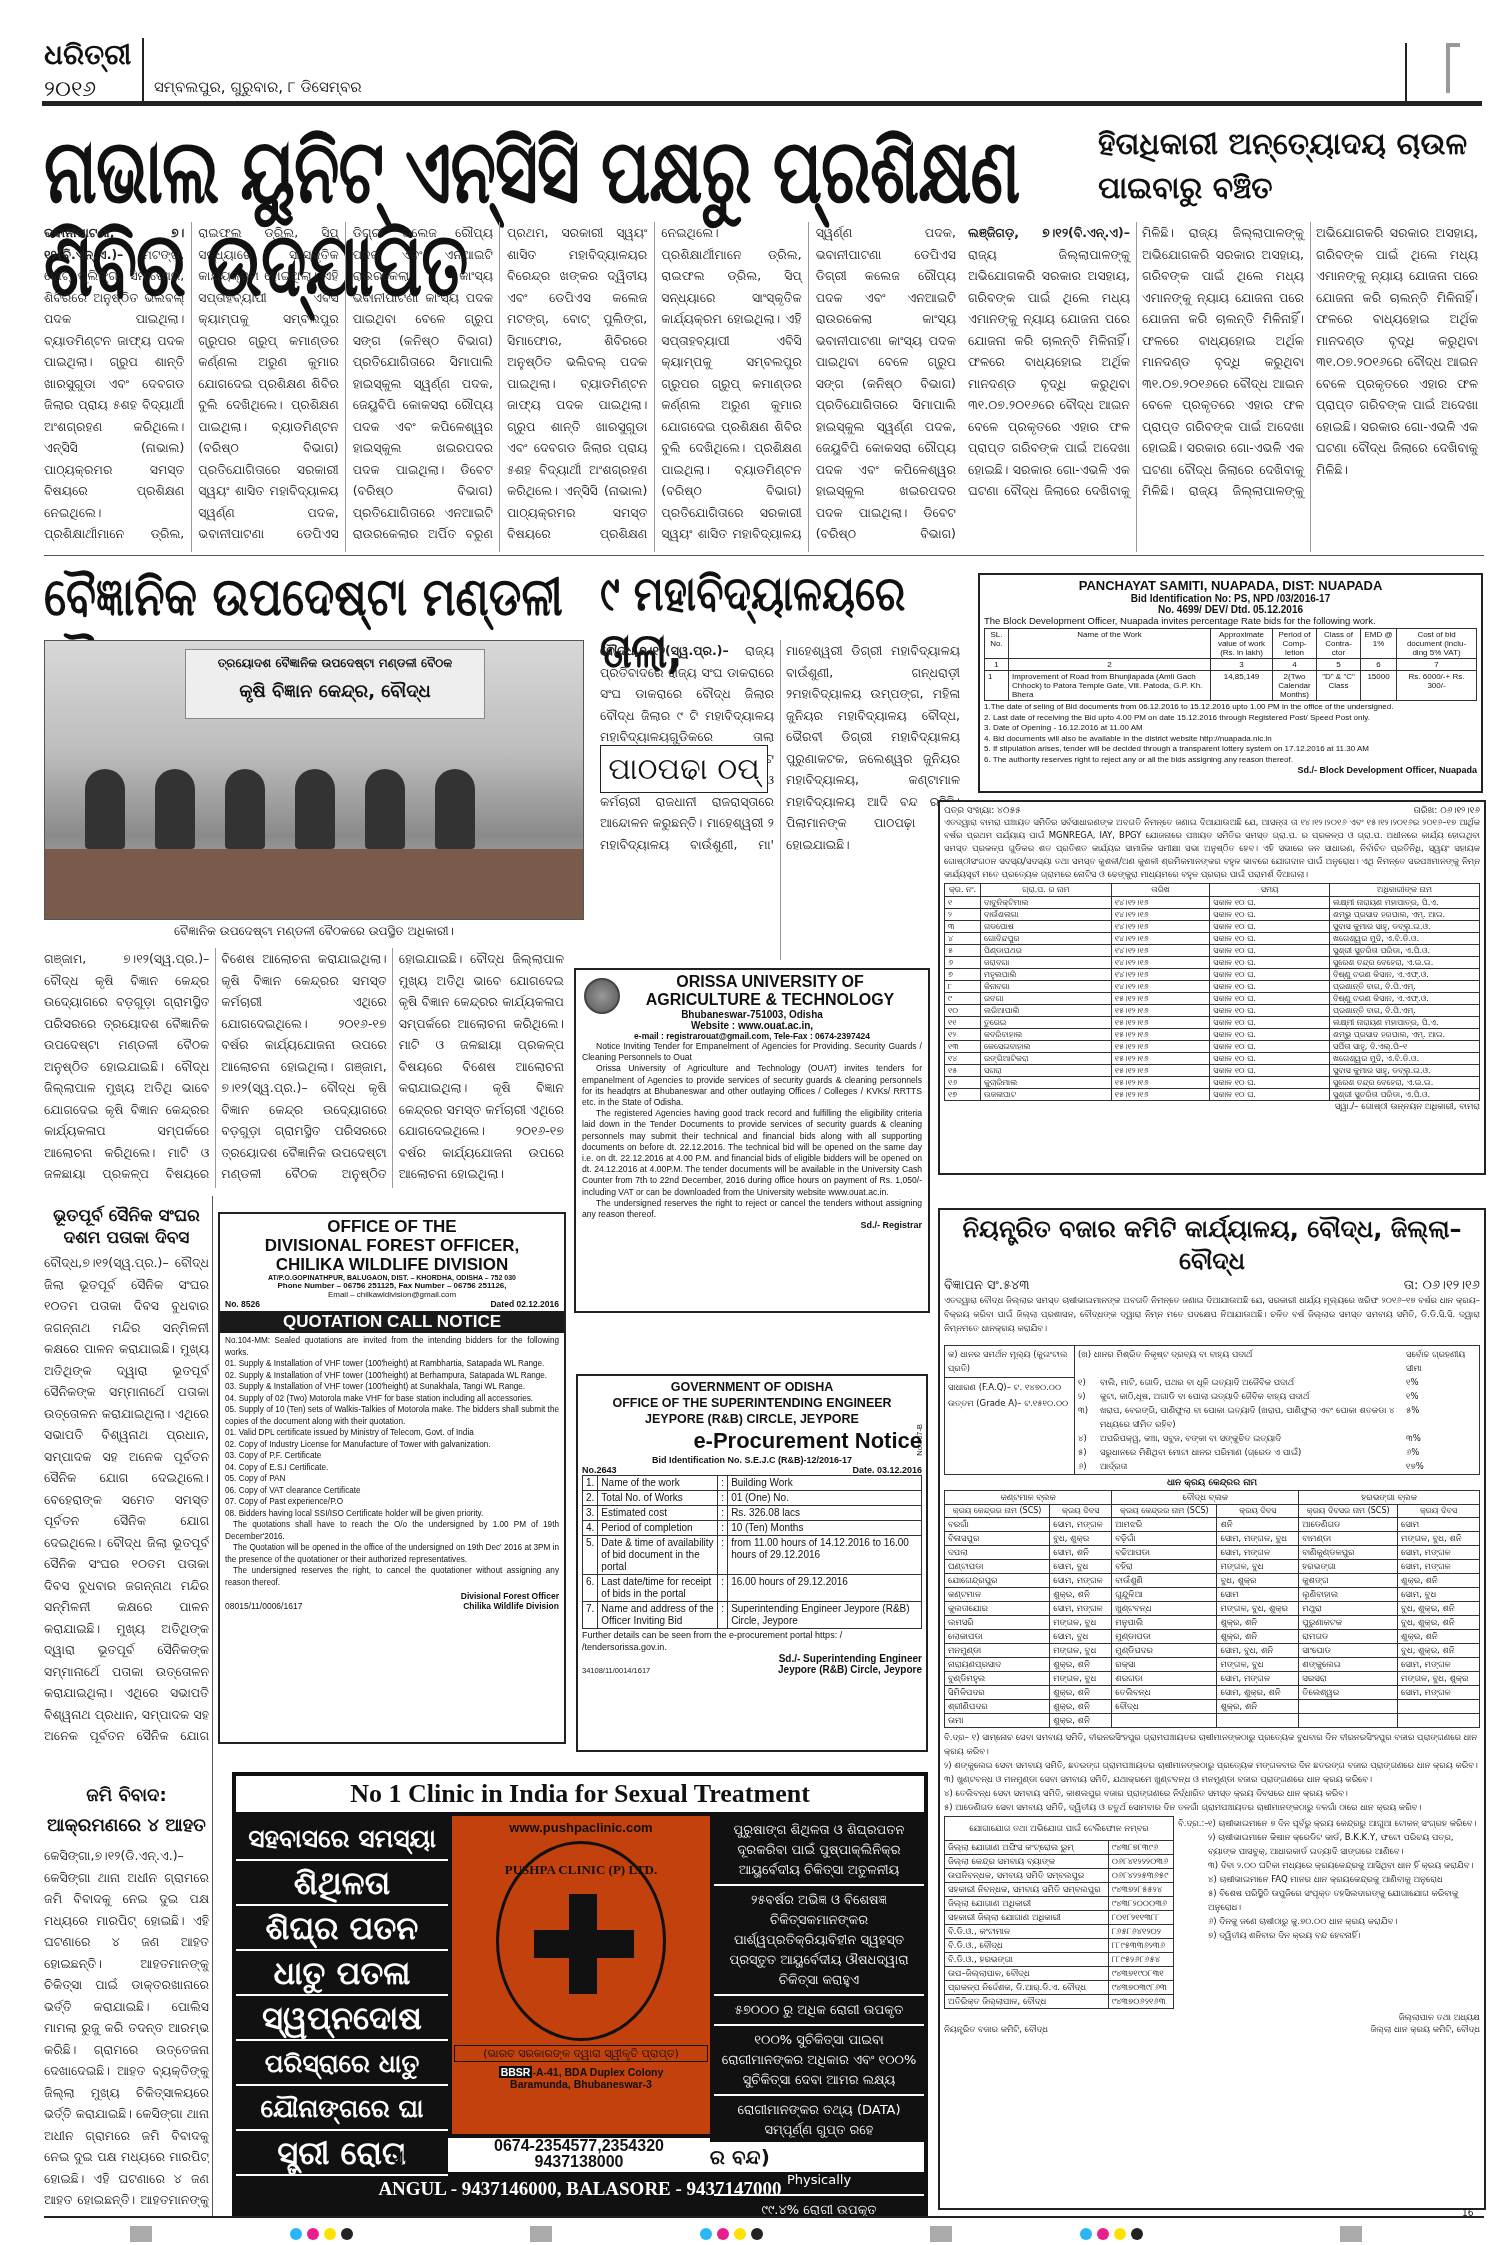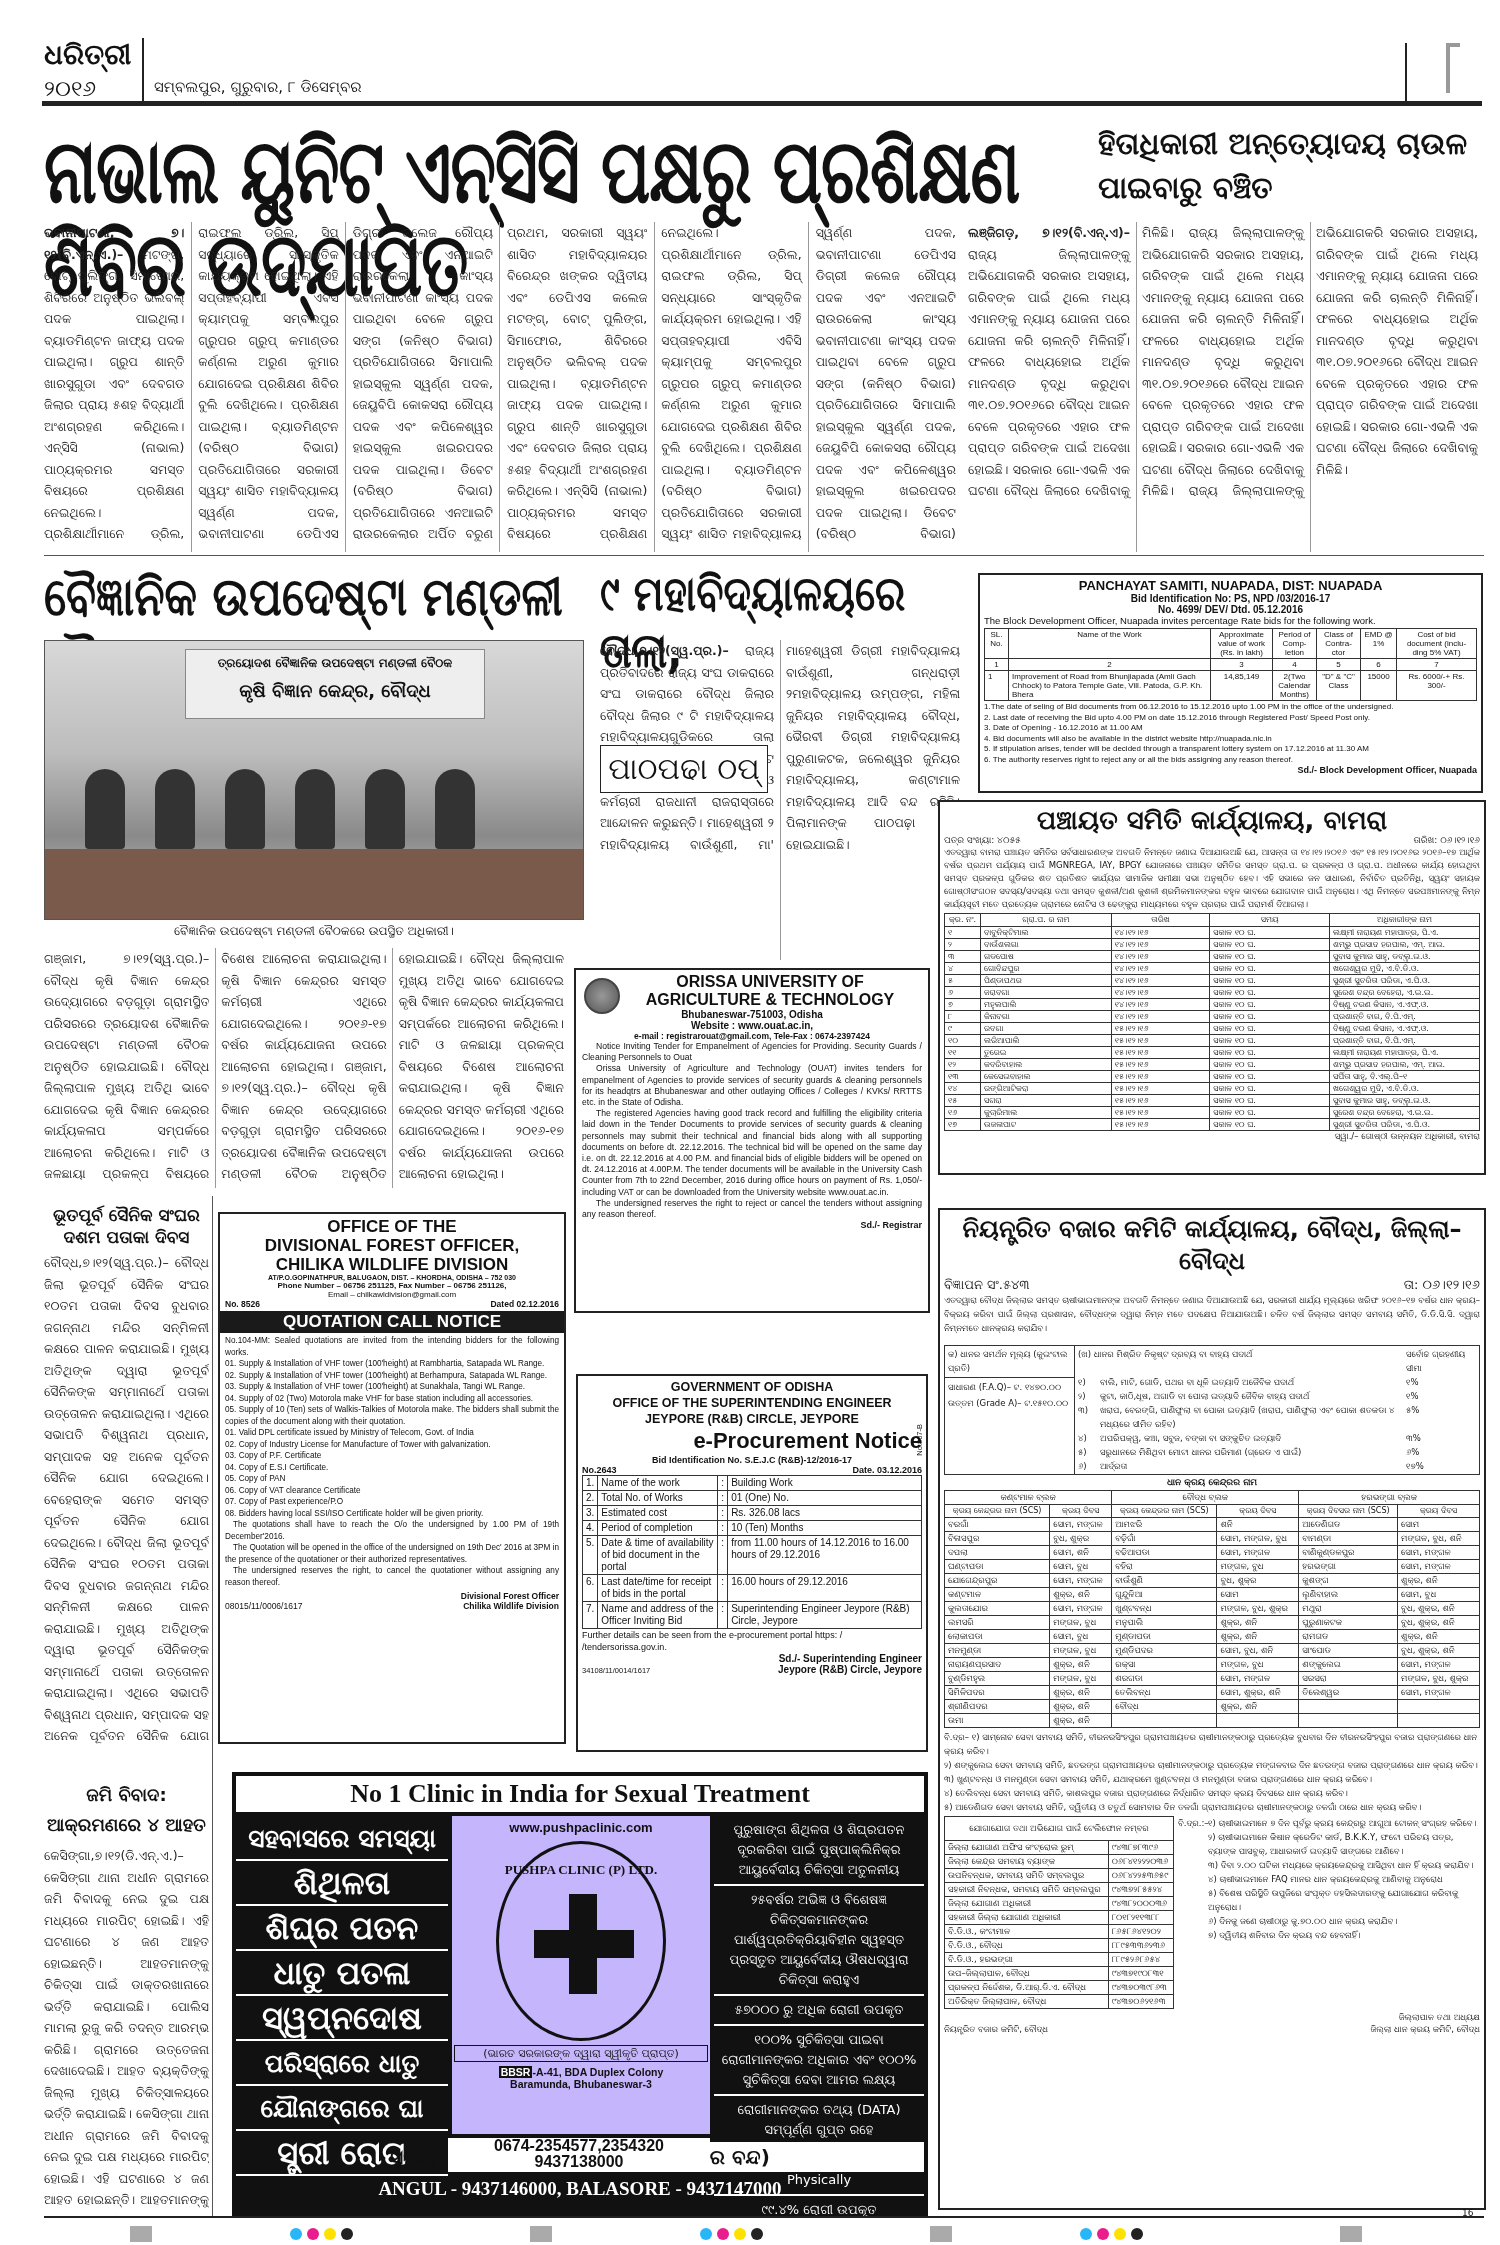--- a/index.html
+++ b/index.html
@@ -136,21 +136,20 @@
     <div>2. Last date of receiving the Bid upto 4.00 PM on date 15.12.2016 through Registered Post/ Speed Post only.</div>
     <div>3. Date of Opening - 16.12.2016 at 11.00 AM</div>
     <div>4. Bid documents will also be available in the district website http://nuapada.nic.in</div>
     <div>5. If stipulation arises, tender will be decided through a transparent lottery system on 17.12.2016 at 11.30 AM</div>
     <div>6. The authority reserves right to reject any or all the bids assigning any reason thereof.</div>
   </div>
   <div style="text-align:right;font-weight:bold;font-size:9px">Sd./- Block Development Officer, Nuapada</div>
 </div>
 
 <div class="abs box" style="left:938px;top:800px;width:548px;height:375px;padding:3px 4px">
-  <div style="text-align:center;font-weight:bold;font-size:26px;line-height:30px">ପଞ୍ଚାୟତ ସମିତି କାର୍ଯ୍ୟାଳୟ, ବାମରା</div>
   <div style="display:flex;justify-content:space-between;font-size:9px">
     <span>ପତ୍ର ସଂଖ୍ୟା: ୪୦୫୫</span>
     <span>ତାରିଖ: ୦୬।୧୨।୧୬</span>
   </div>
   <div style="font-size:8.5px;line-height:13px;text-align:justify">ଏତଦ୍ୱାରା ବାମରା ପଞ୍ଚାୟତ ସମିତିର ସର୍ବସାଧାରଣଙ୍କ ଅବଗତି ନିମନ୍ତେ ଜଣାଇ ଦିଆଯାଉଅଛି ଯେ, ଆସନ୍ତା ତା ୧୪।୧୨।୨୦୧୬ ଏବଂ ୧୫।୧୨।୨୦୧୬ର ୨୦୧୬–୧୭ ଆର୍ଥିକ ବର୍ଷର ପ୍ରଥମ ପର୍ଯ୍ୟାୟ ପାଇଁ MGNREGA, IAY, BPGY ଯୋଜନାରେ ପଞ୍ଚାୟତ ସମିତିର ସମସ୍ତ ଗ୍ରା.ପ. ର ପ୍ରକଳ୍ପ ଓ ଗ୍ରା.ପ. ଅଧୀନରେ କାର୍ଯ୍ୟ ହୋଇଥିବା ସମସ୍ତ ପ୍ରକଳ୍ପ ଗୁଡିକର ଶତ ପ୍ରତିଶତ କାର୍ଯ୍ୟର ସାମାଜିକ ସମୀକ୍ଷା ସଭା ଅନୁଷ୍ଠିତ ହେବ। ଏହି ସଭାରେ ଜନ ସାଧାରଣ, ନିର୍ବାଚିତ ପ୍ରତିନିଧି, ସ୍ୱୟଂ ସହାୟକ ଗୋଷ୍ଠୀସଂଗଠନ ସଦସ୍ୟ/ସଦସ୍ୟା ତଥା ସମସ୍ତ କୁଶଳୀ/ଅଣ କୁଶଳୀ ଶ୍ରମିକମାନଙ୍କର ବହୁଳ ଭାବରେ ଯୋଗଦାନ ପାଇଁ ଅନୁରୋଧ। ଏଥି ନିମନ୍ତେ ସରପଞ୍ଚମାନଙ୍କୁ ନିମ୍ନ କାର୍ଯ୍ୟସୂଚୀ ମତେ ପ୍ରତ୍ୟେକ ଗ୍ରାମରେ ନୋଟିସ ଓ ଢେଙ୍କୁରା ମାଧ୍ୟମରେ ବହୁଳ ପ୍ରଚାର ପାଇଁ ପରାମର୍ଶ ଦିଆଗଲା।</div>
   <table style="margin-top:2px">
     <tbody>
         <tr>
       <th style="font-size:8px;width:36px">କ୍ର. ନଂ.</th>
       <th style="font-size:8px">ଗ୍ରା.ପ. ର ନାମ</th>
@@ -707,21 +706,21 @@
     <div style="width:212px" id="clinic-left">
         <div class="pill-l" style="font-size:25px">ସହବାସରେ ସମସ୍ୟା</div>
         <div class="pill-l" style="font-size:32px">ଶିଥିଳତା</div>
         <div class="pill-l" style="font-size:32px">ଶିଘ୍ର ପତନ</div>
         <div class="pill-l" style="font-size:32px">ଧାତୁ ପତଳା</div>
         <div class="pill-l" style="font-size:32px">ସ୍ୱପ୍ନଦୋଷ</div>
         <div class="pill-l" style="font-size:25px">ପରିସ୍ରାରେ ଧାତୁ</div>
         <div class="pill-l" style="font-size:25px">ଯୌନାଙ୍ଗରେ ଘା</div>
         <div class="pill-l" style="font-size:32px">ସ୍ତ୍ରୀ ରୋଗ</div>
       </div>
-    <div style="width:258px;background:#c4b5fd;color:#111;margin:0 4px;text-align:center;position:relative">
+    <div style="width:258px;background:#c2410c;color:#111;margin:0 4px;text-align:center;position:relative">
       <div class="en" style="font-weight:bold;font-size:13px;margin-top:4px">www.pushpaclinic.com</div>
       <div style="width:170px;height:200px;border:3px solid #111;border-radius:50%;margin:6px auto 0;position:relative">
         <div class="serif" style="position:absolute;top:18px;left:0;right:0;font-size:13px;font-weight:bold">PUSHPA CLINIC (P) LTD.</div>
         <div style="position:absolute;left:70px;top:50px;width:28px;height:100px;background:#111"></div>
         <div style="position:absolute;left:35px;top:86px;width:100px;height:28px;background:#111"></div>
       </div>
       <div style="border:1px solid #111;font-size:11px;margin:4px 2px;padding:1px">(ଭାରତ ସରକାରଙ୍କ ଦ୍ୱାରା ସ୍ୱୀକୃତି ପ୍ରାପ୍ତ)</div>
       <div class="en" style="font-size:10.5px;font-weight:bold"><span style="background:#111;color:#fff;padding:0 2px">BBSR</span><span>-A-41, BDA Duplex Colony</span></div>
       <div class="en" style="font-size:10.5px;font-weight:bold">Baramunda, Bhubaneswar-3</div>
     </div>

